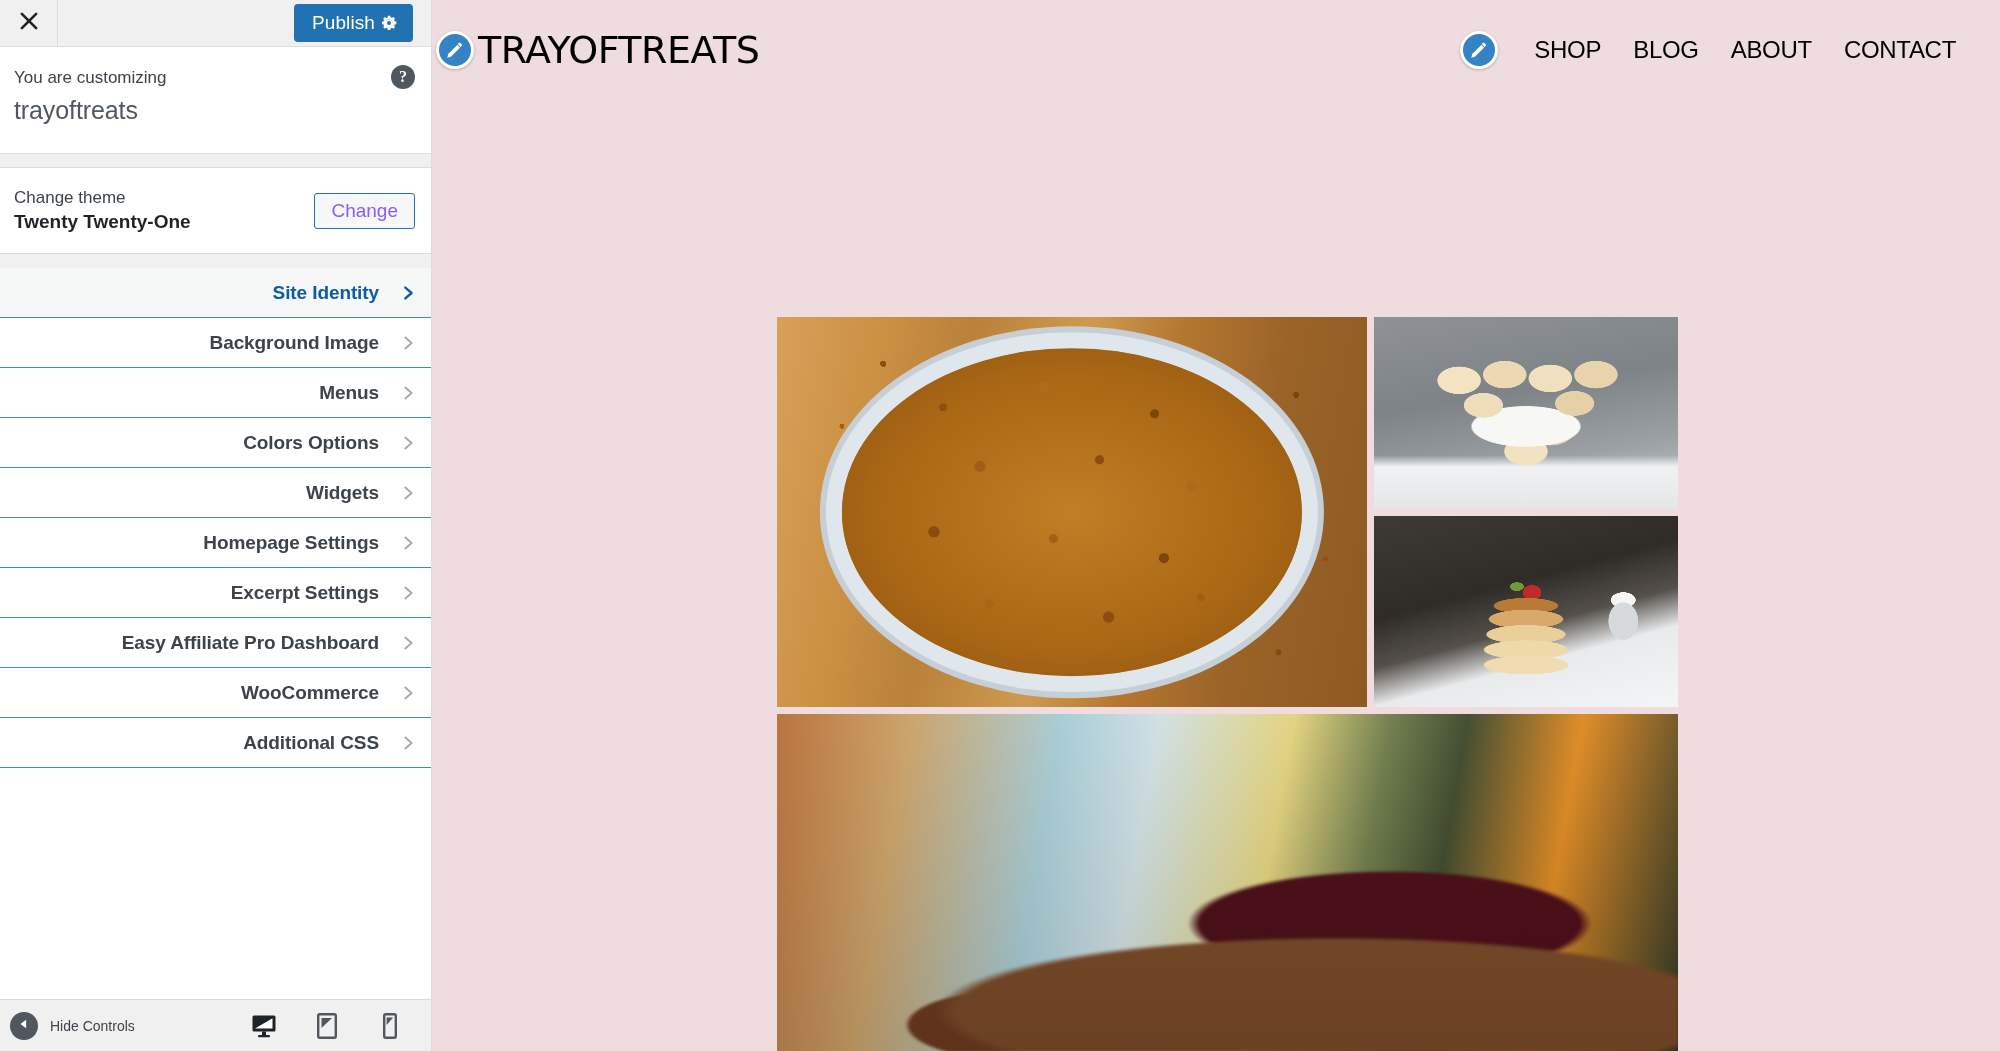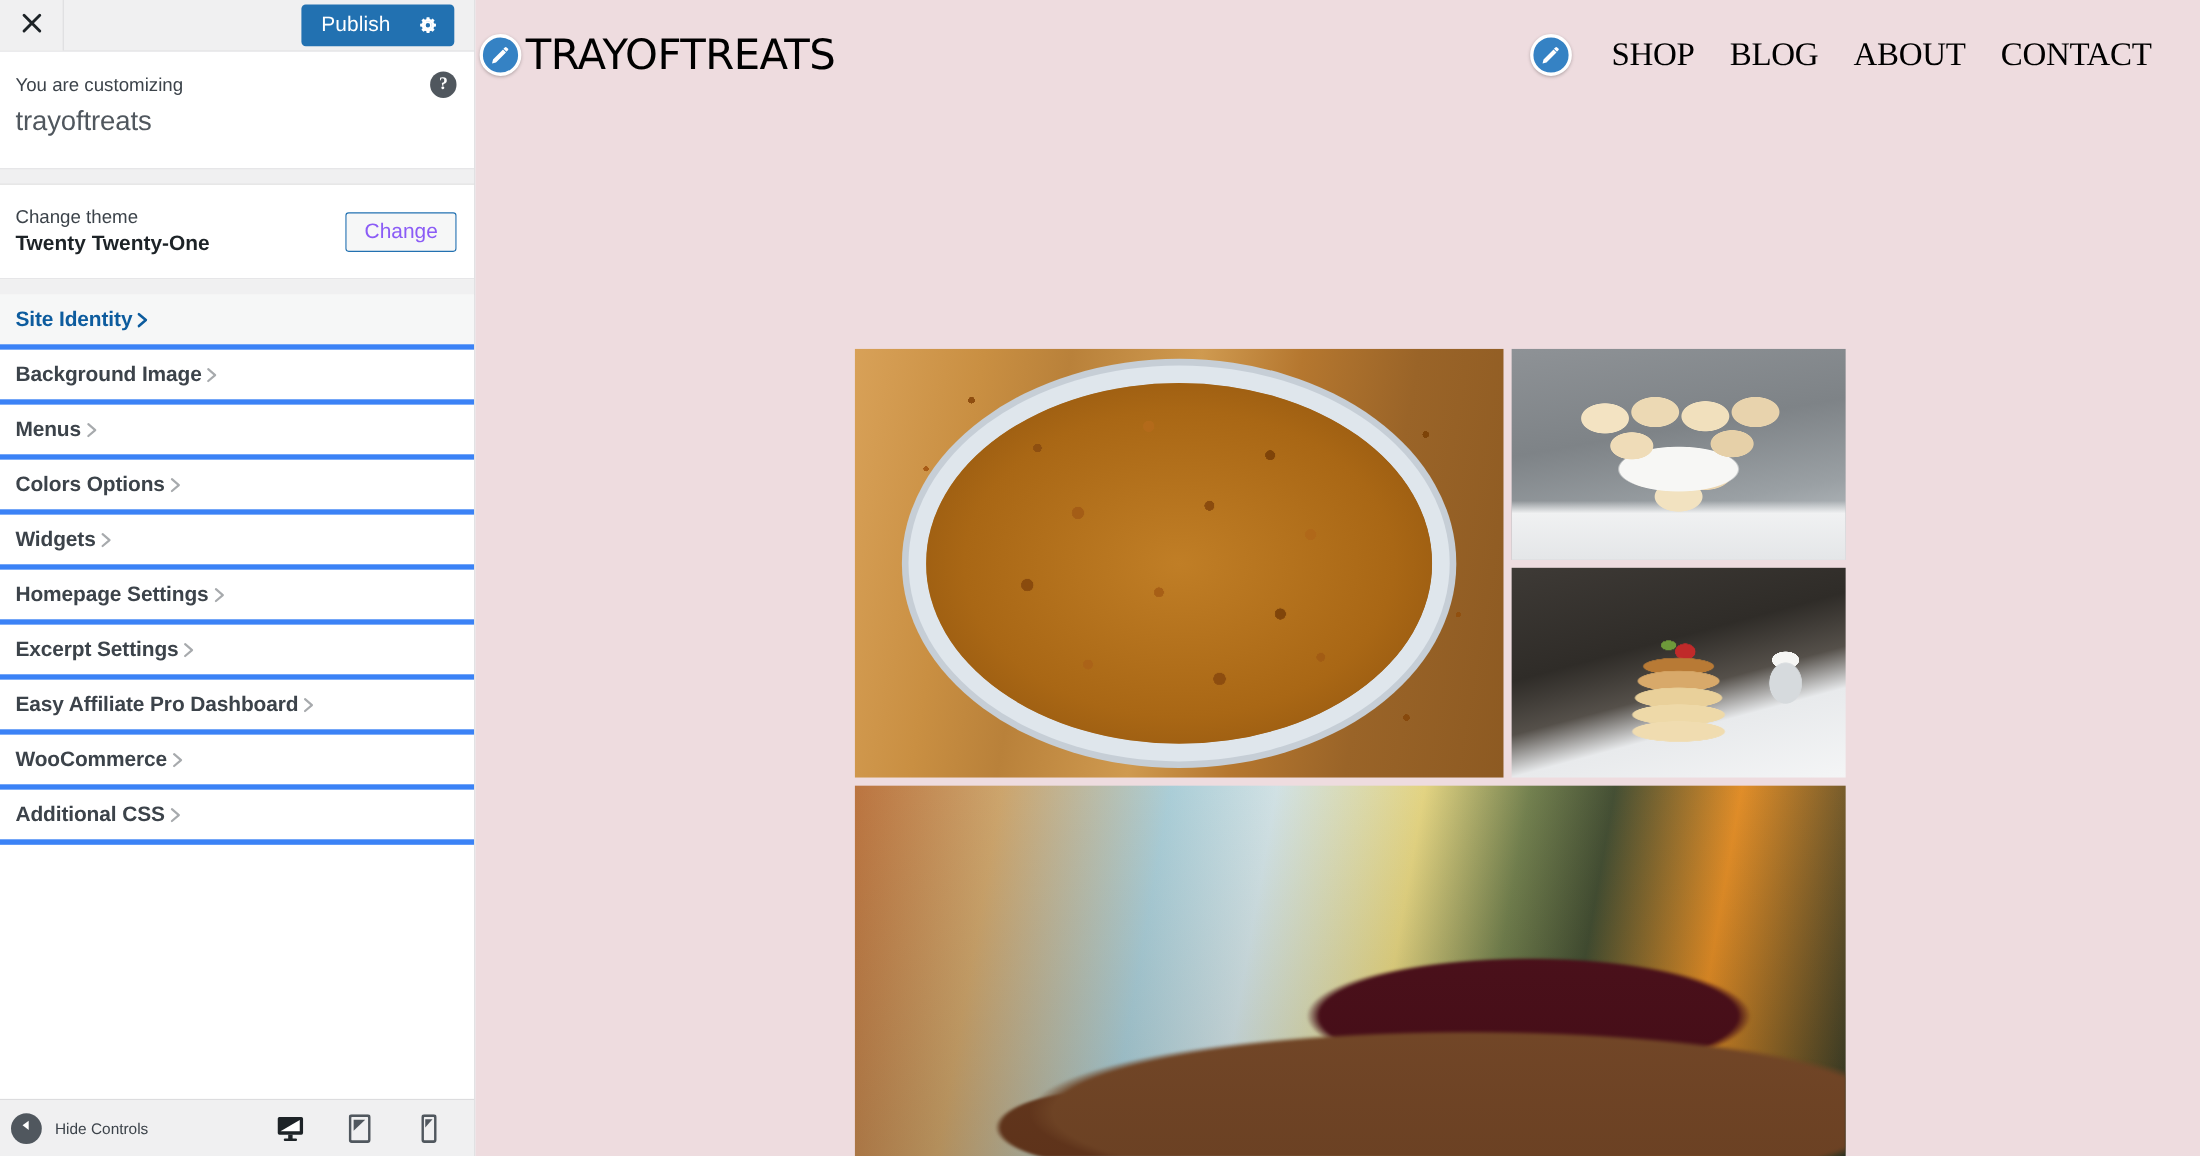--- a/index.html
+++ b/index.html
@@ -43,21 +43,21 @@
     display: flex; align-items: center;
     padding-right: 18px;
   }
   .publish-btn {
     background: #2271b1;
     color: #fff;
     border: none;
     border-radius: 4px;
     height: 38px;
     padding: 0 14px 0 18px;
-    display: flex; align-items: center; gap: 24px;
+    display: flex; align-items: center; gap: 4px;
     font-size: 19px;
     font-weight: 400;
     font-family: "Liberation Sans", sans-serif;
     cursor: pointer;
     letter-spacing: .1px;
   }
   .publish-btn .gear { display: flex; align-items: center; }
   .publish-btn .gear svg { width: 20px; height: 20px; }
 
   
@@ -108,25 +108,26 @@
     padding: 6px 16px;
     cursor: pointer;
     font-family: "Liberation Sans", sans-serif;
   }
   .sep-strip { height: 14px; background: #f0f0f1; }
 
   
   .panels { flex: 1; overflow: hidden; background: #fff; }
   .panel-item {
     height: 50px;
-    border-bottom: 5px solid #3b82f6;
-    display: flex; align-items: center; justify-content: flex-start;
+    border-bottom: 1px solid #3b82f6;
+    display: flex; align-items: center; justify-content: flex-end;
     padding: 0 14px 0 14px;
     cursor: pointer;
     background: #fff;
+    gap: 20px;
   }
   .panel-item.active { background: #f6f7f7; }
   .panel-item .label {
     font-size: 19px; font-weight: bold; color: #3c434a;
     letter-spacing: -0.1px;
   }
   .panel-item.active .label { color: #0d5c9e; }
   .chev { width: 18px; height: 18px; color: #a7aaad; }
   .panel-item.active .chev { color: #0d5c9e; }
   .chev svg { display: block; width: 100%; height: 100%; }
@@ -187,24 +188,24 @@
     white-space: nowrap;
   }
   .nav-area {
     margin-left: auto;
     display: flex; align-items: center;
     gap: 0;
   }
   .nav-edit { margin-right: 20px; }
   .site-nav { display: flex; align-items: center; gap: 0; }
   .site-nav a {
-    font-size: 30px;
+    font-size: 24px;
     color: #000;
     text-decoration: none;
-    font-family: Liberation Serif, serif;
+    font-family: Liberation Sans, sans-serif;
     letter-spacing: -0.3px;
     padding: 0 16px;
     white-space: nowrap;
   }
   .site-nav a:last-child { padding-right: 0; }
 
   
   .gallery {
     position: absolute;
     left: 345px;

